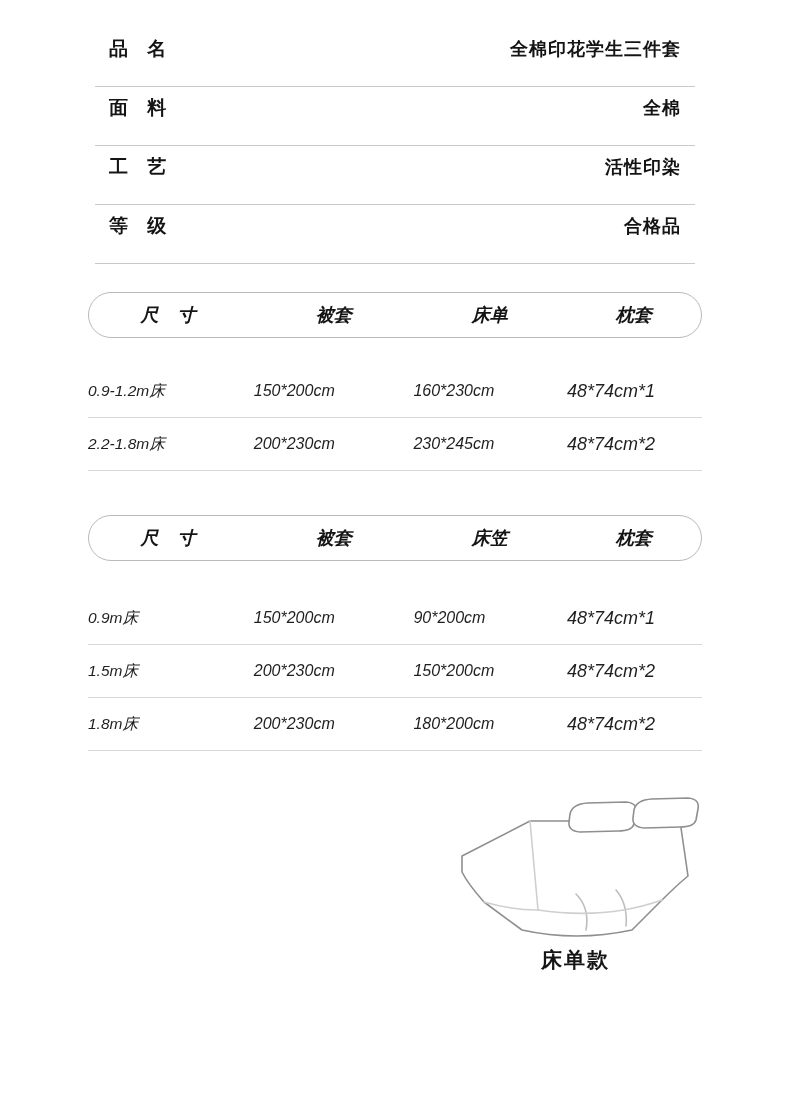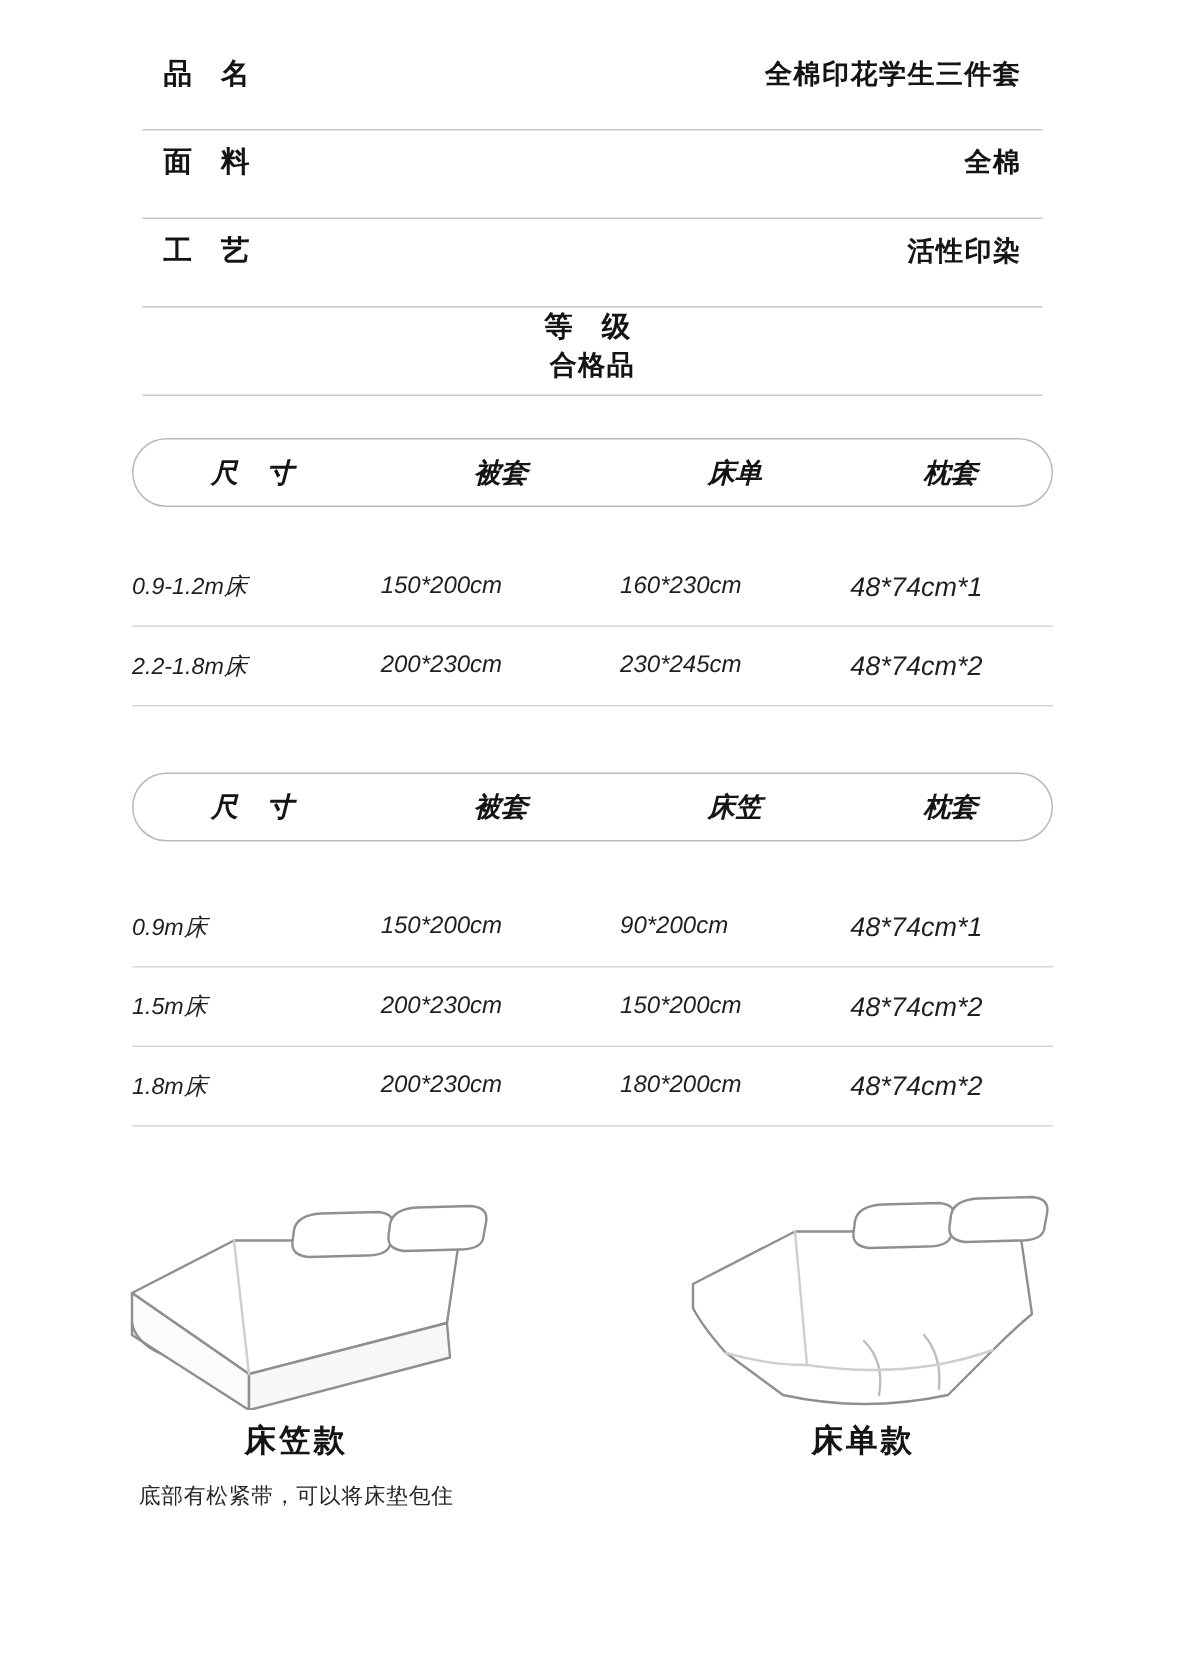--- a/index.html
+++ b/index.html
@@ -31,21 +31,21 @@
     width: 600px;
   }
   .spec-row {
     height: 59px;
     display: flex;
     align-items: center;
     justify-content: space-between;
     border-bottom: 1px solid #c9c9c9;
     padding: 0 14px 16px 14px;
   }
-  .spec-row:last-child { border-bottom: 1px solid #c9c9c9; flex-direction: column; }
+  .spec-row:last-child { border-bottom: 1px solid #c9c9c9; }
   .spec-label {
     font-size: 19px;
     font-weight: bold;
     letter-spacing: 7px;
     color: #141414;
   }
   .spec-value {
     font-size: 18px;
     color: #141414;
     letter-spacing: 1px;
@@ -193,40 +193,20 @@
         <div class="cell c1">1.8m床</div>
         <div class="cell c2">200*230cm</div>
         <div class="cell c3">180*200cm</div>
         <div class="cell c4">48*74cm*2</div>
       </div>
     </div>
   </div>
 
   <div class="illus-area">
 
-    <div class="illus left">
-      <svg width="300" height="150" viewBox="0 0 300 150">
-        <g fill="none" stroke="#8f8f8f" stroke-width="1.6" stroke-linejoin="round" stroke-linecap="round">
-
-          <path d="M40 72 L108 37 L258 37 L250 92 L118 126 Z" fill="#ffffff"></path>
-
-          <path d="M40 72 L40 100 L118 150 L118 126 Z" fill="#fbfbfb"></path>
-          <path d="M118 126 L118 150 L252 115 L250 92 Z" fill="#f7f7f7"></path>
-
-          <path d="M40 92 Q42 104 58 112"></path>
-
-          <path d="M148 30 Q150 20 166 19 L204 18 Q216 19 214 29 L212 40 Q210 47 196 47 L158 48 Q146 47 147 38 Z" fill="#ffffff"></path>
-          <path d="M212 26 Q214 16 230 15 L266 14 Q278 15 276 25 L274 36 Q272 43 258 43 L222 44 Q210 43 211 34 Z" fill="#ffffff"></path>
-
-          <path d="M108 37 L118 126" stroke="#cfcfcf"></path>
-        </g>
-      </svg>
-      <div class="illus-title">床笠款</div>
-      <div class="illus-sub">底部有松紧带，可以将床垫包住</div>
-    </div>
 
     <div class="illus right">
       <svg width="300" height="150" viewBox="0 0 300 150">
         <g fill="none" stroke="#8f8f8f" stroke-width="1.6" stroke-linejoin="round" stroke-linecap="round">
 
           <path d="M36 66 L104 31 L254 31 L262 86 Q250 96 236 110 L206 140 Q150 152 96 140 L58 112 Q42 94 36 82 Z" fill="#ffffff"></path>
 
           <path d="M104 31 L112 120" stroke="#cfcfcf"></path>
           <path d="M160 140 Q164 118 150 104" stroke="#bdbdbd"></path>
           <path d="M200 136 Q202 114 190 100" stroke="#bdbdbd"></path>

